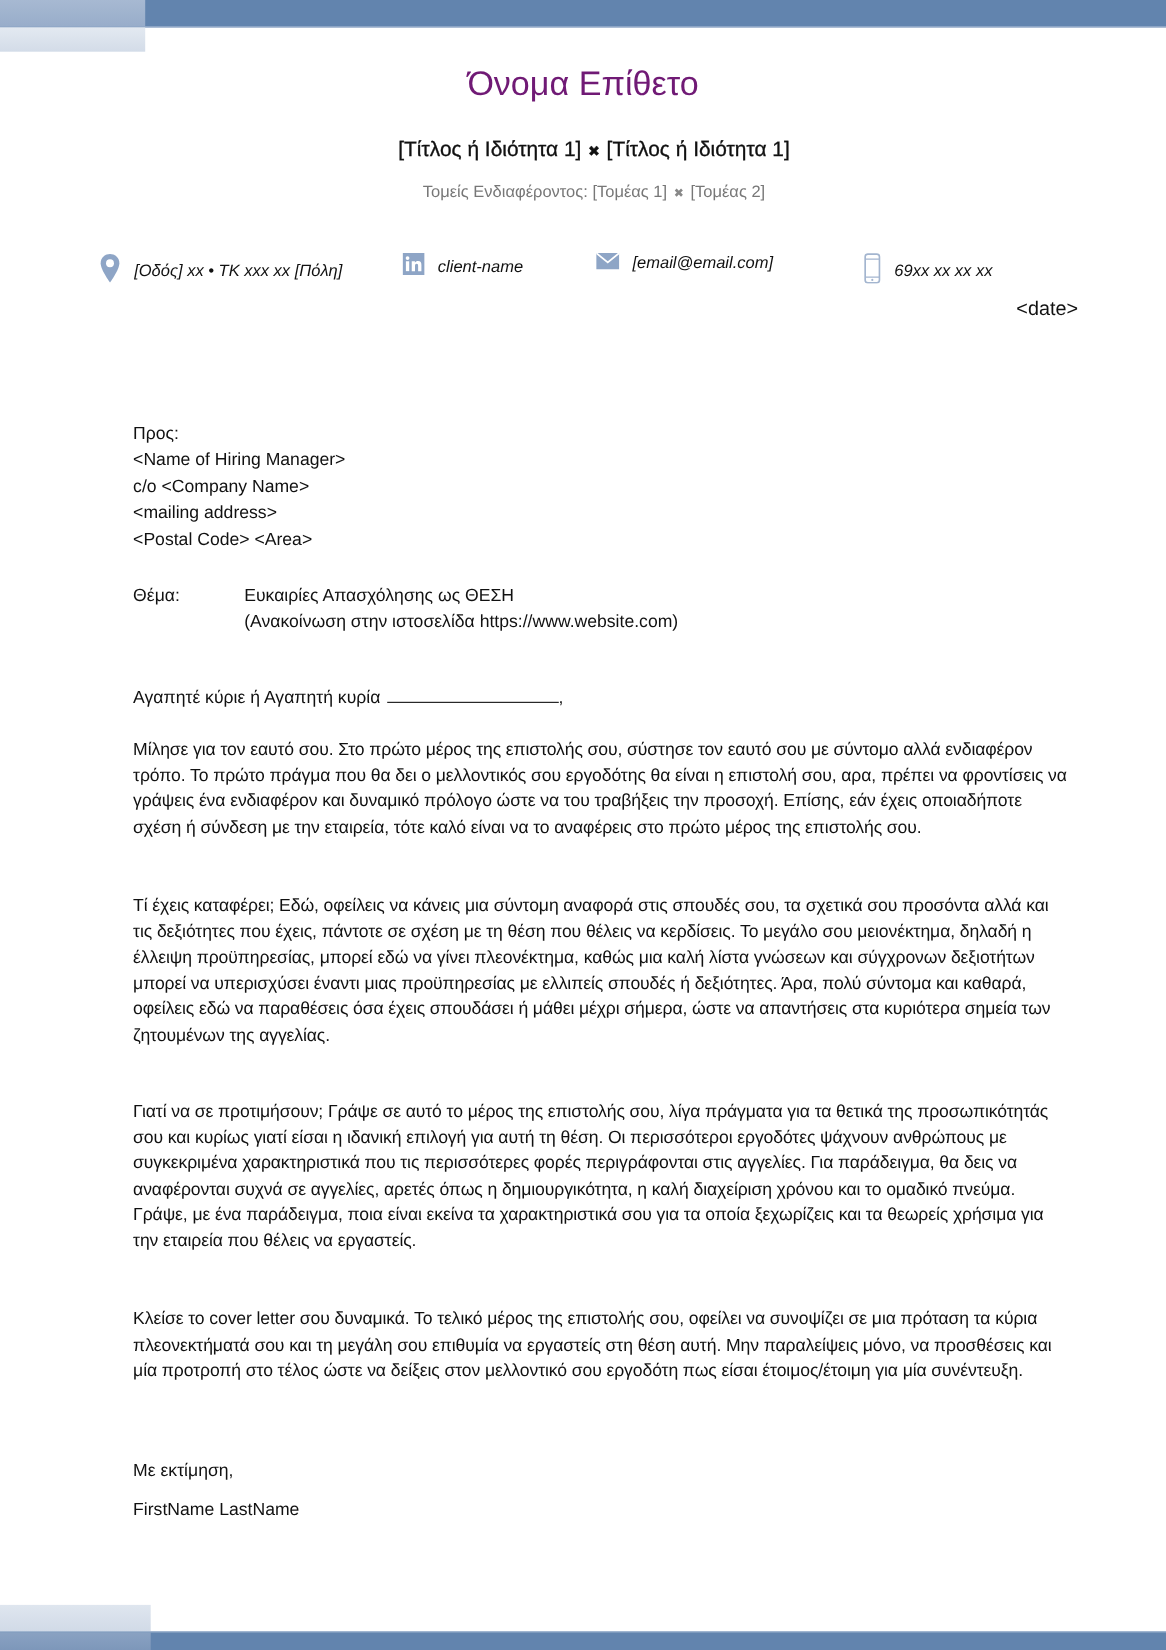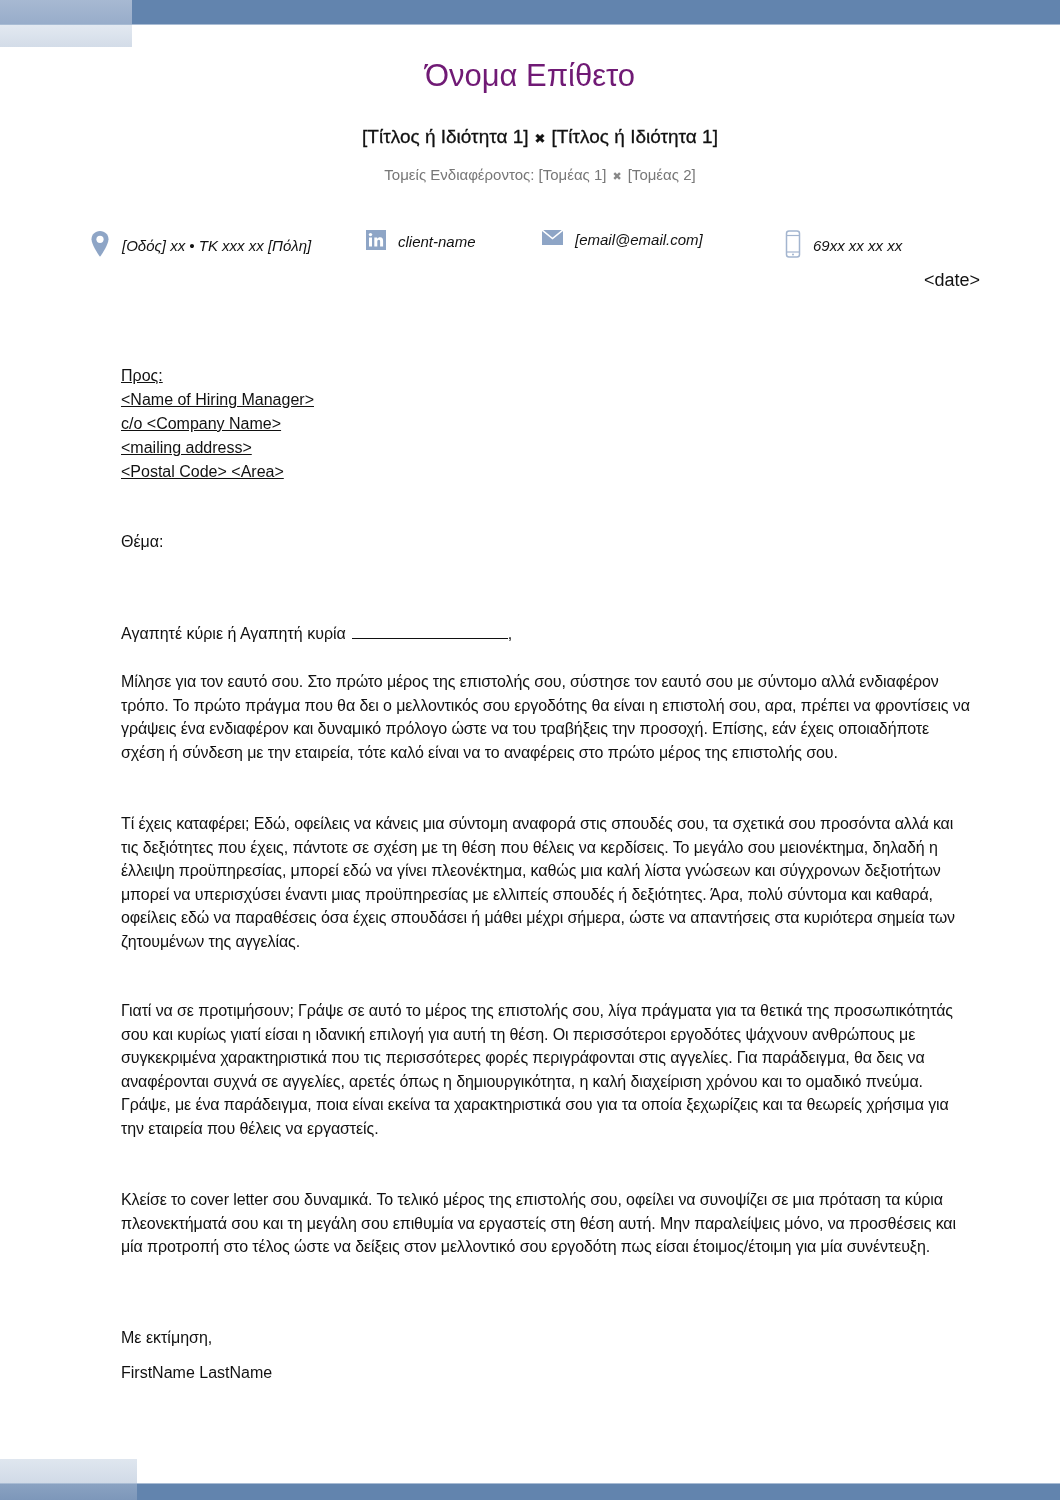--- a/index.html
+++ b/index.html
@@ -19,21 +19,21 @@
   .titles { position: absolute; top: 126px; left: 0; width: 1080px; text-align: center; font-size: 19px; font-weight: normal; color: #111; -webkit-text-stroke: 0.3px #111; }
   .interests { position: absolute; top: 166px; left: 0; width: 1080px; text-align: center; font-size: 15px; color: #777; }
   .sep { font-size: 13px; margin: 0 6px; }
   .interests .sep { color: #888; font-size: 11px; }
 
   .contact { position: absolute; top: 230px; font-size: 15px; color: #111; display: flex; align-items: center; font-style: italic; }
   .contact .ico { display: inline-block; margin-right: 12px; }
 
   .date { position: absolute; top: 270px; right: 80px; font-size: 18px; }
 
-  .recipient { position: absolute; top: 364px; left: 121px; font-size: 16px; line-height: 24px; text-decoration: underline; }
+  .recipient { position: absolute; top: 383px; left: 121px; font-size: 16px; line-height: 24px; }
   .subject { position: absolute; top: 530px; left: 121px; font-size: 16px; line-height: 24px; display: flex; }
   .subject .label { width: 101px; }
 
   .greeting { position: absolute; top: 624px; left: 121px; font-size: 16px; }
   .blank { display: inline-block; width: 156px; border-bottom: 1.5px solid #111; margin-left: 6px; height: 14px; vertical-align: baseline; }
 
   .para { position: absolute; left: 121px; width: 850px; font-size: 16px; line-height: 23.5px; margin: 0; letter-spacing: -0.1px; }
   .p1 { top: 670px; }
   .p2 { top: 812px; }
   .p3 { top: 999px; }
@@ -109,20 +109,24 @@
 <div class="recipient">
   <div>Προς:</div>
   <div>&lt;Name of Hiring Manager&gt;</div>
   <div>c/o &lt;Company Name&gt;</div>
   <div>&lt;mailing address&gt;</div>
   <div>&lt;Postal Code&gt; &lt;Area&gt;</div>
 </div>
 
 <div class="subject">
   <div class="label">Θέμα:</div>
+  <div>
+    <div>Ευκαιρίες Απασχόλησης ως ΘΕΣΗ</div>
+    <div>(Ανακοίνωση στην ιστοσελίδα https://www.website.com)</div>
+  </div>
 </div>
 
 <div class="greeting">
   <span>Αγαπητέ κύριε ή Αγαπητή κυρία</span><span class="blank"></span><span>,</span>
 </div>
 
 <p class="para p1">Μίλησε για τον εαυτό σου. Στο πρώτο μέρος της επιστολής σου, σύστησε τον εαυτό σου με σύντομο αλλά ενδιαφέρον τρόπο. Το πρώτο πράγμα που θα δει ο μελλοντικός σου εργοδότης θα είναι η επιστολή σου, αρα, πρέπει να φροντίσεις να γράψεις ένα ενδιαφέρον και δυναμικό πρόλογο ώστε να του τραβήξεις την προσοχή. Επίσης, εάν έχεις οποιαδήποτε σχέση ή σύνδεση με την εταιρεία, τότε καλό είναι να το αναφέρεις στο πρώτο μέρος της επιστολής σου.</p>
 <p class="para p2">Τί έχεις καταφέρει; Εδώ, οφείλεις να κάνεις μια σύντομη αναφορά στις σπουδές σου, τα σχετικά σου προσόντα αλλά και τις δεξιότητες που έχεις, πάντοτε σε σχέση με τη θέση που θέλεις να κερδίσεις. Το μεγάλο σου μειονέκτημα,  δηλαδή η έλλειψη προϋπηρεσίας, μπορεί εδώ να γίνει πλεονέκτημα, καθώς μια καλή λίστα γνώσεων και σύγχρονων δεξιοτήτων μπορεί να υπερισχύσει έναντι μιας προϋπηρεσίας με ελλιπείς σπουδές ή δεξιότητες. Άρα, πολύ σύντομα και καθαρά, οφείλεις εδώ να παραθέσεις όσα έχεις σπουδάσει ή μάθει μέχρι σήμερα, ώστε να απαντήσεις στα κυριότερα σημεία των ζητουμένων της αγγελίας.</p>
 <p class="para p3">Γιατί να σε προτιμήσουν; Γράψε σε αυτό το μέρος της επιστολής σου, λίγα πράγματα για τα θετικά της προσωπικότητάς σου και κυρίως γιατί είσαι η ιδανική επιλογή για αυτή τη θέση. Οι περισσότεροι εργοδότες ψάχνουν ανθρώπους με συγκεκριμένα χαρακτηριστικά που τις περισσότερες φορές περιγράφονται στις αγγελίες. Για παράδειγμα, θα δεις να αναφέρονται συχνά σε αγγελίες, αρετές όπως η δημιουργικότητα, η καλή διαχείριση χρόνου και το ομαδικό πνεύμα. Γράψε, με ένα παράδειγμα, ποια είναι εκείνα τα χαρακτηριστικά σου για τα οποία ξεχωρίζεις και τα θεωρείς χρήσιμα για την εταιρεία που θέλεις να εργαστείς.</p>
 <p class="para p4">Κλείσε το cover letter σου δυναμικά. Το τελικό μέρος της επιστολής σου, οφείλει να συνοψίζει σε μια πρόταση τα κύρια πλεονεκτήματά σου και τη μεγάλη σου επιθυμία να εργαστείς στη θέση αυτή. Μην παραλείψεις μόνο, να προσθέσεις και μία προτροπή στο τέλος ώστε να δείξεις στον μελλοντικό σου εργοδότη πως είσαι έτοιμος/έτοιμη για μία συνέντευξη.</p>

